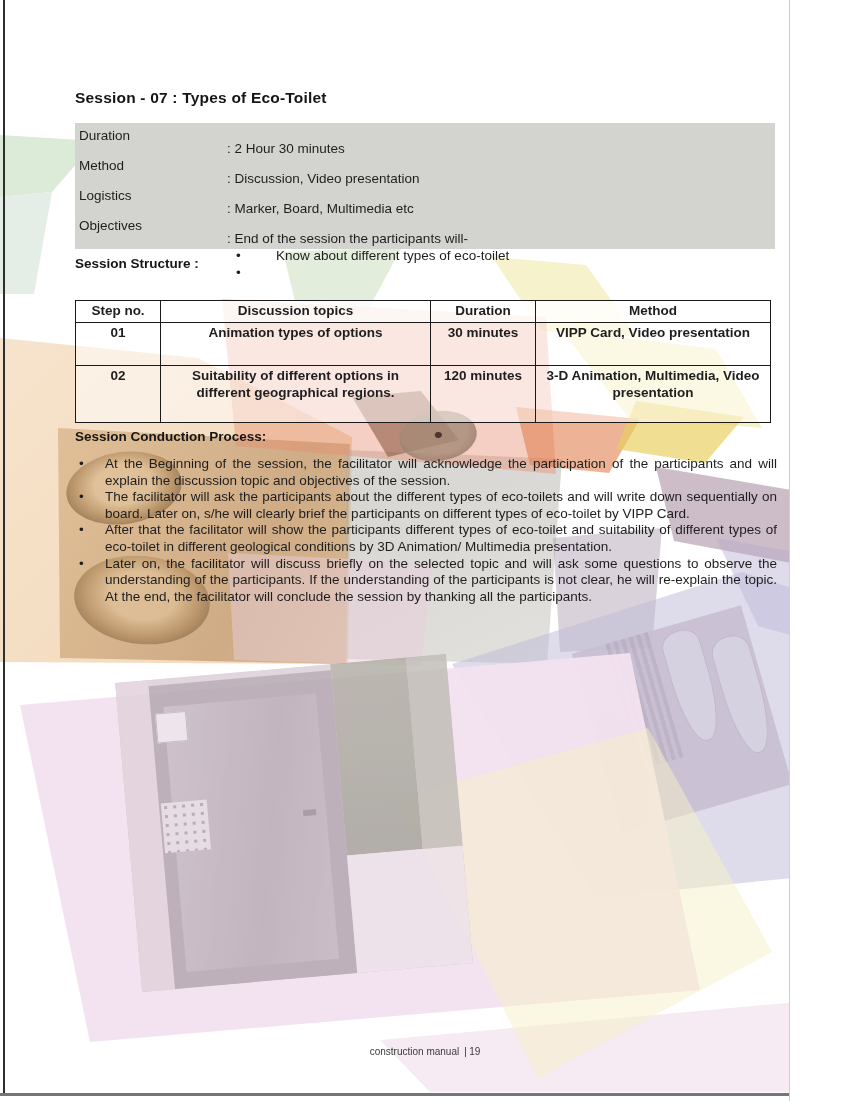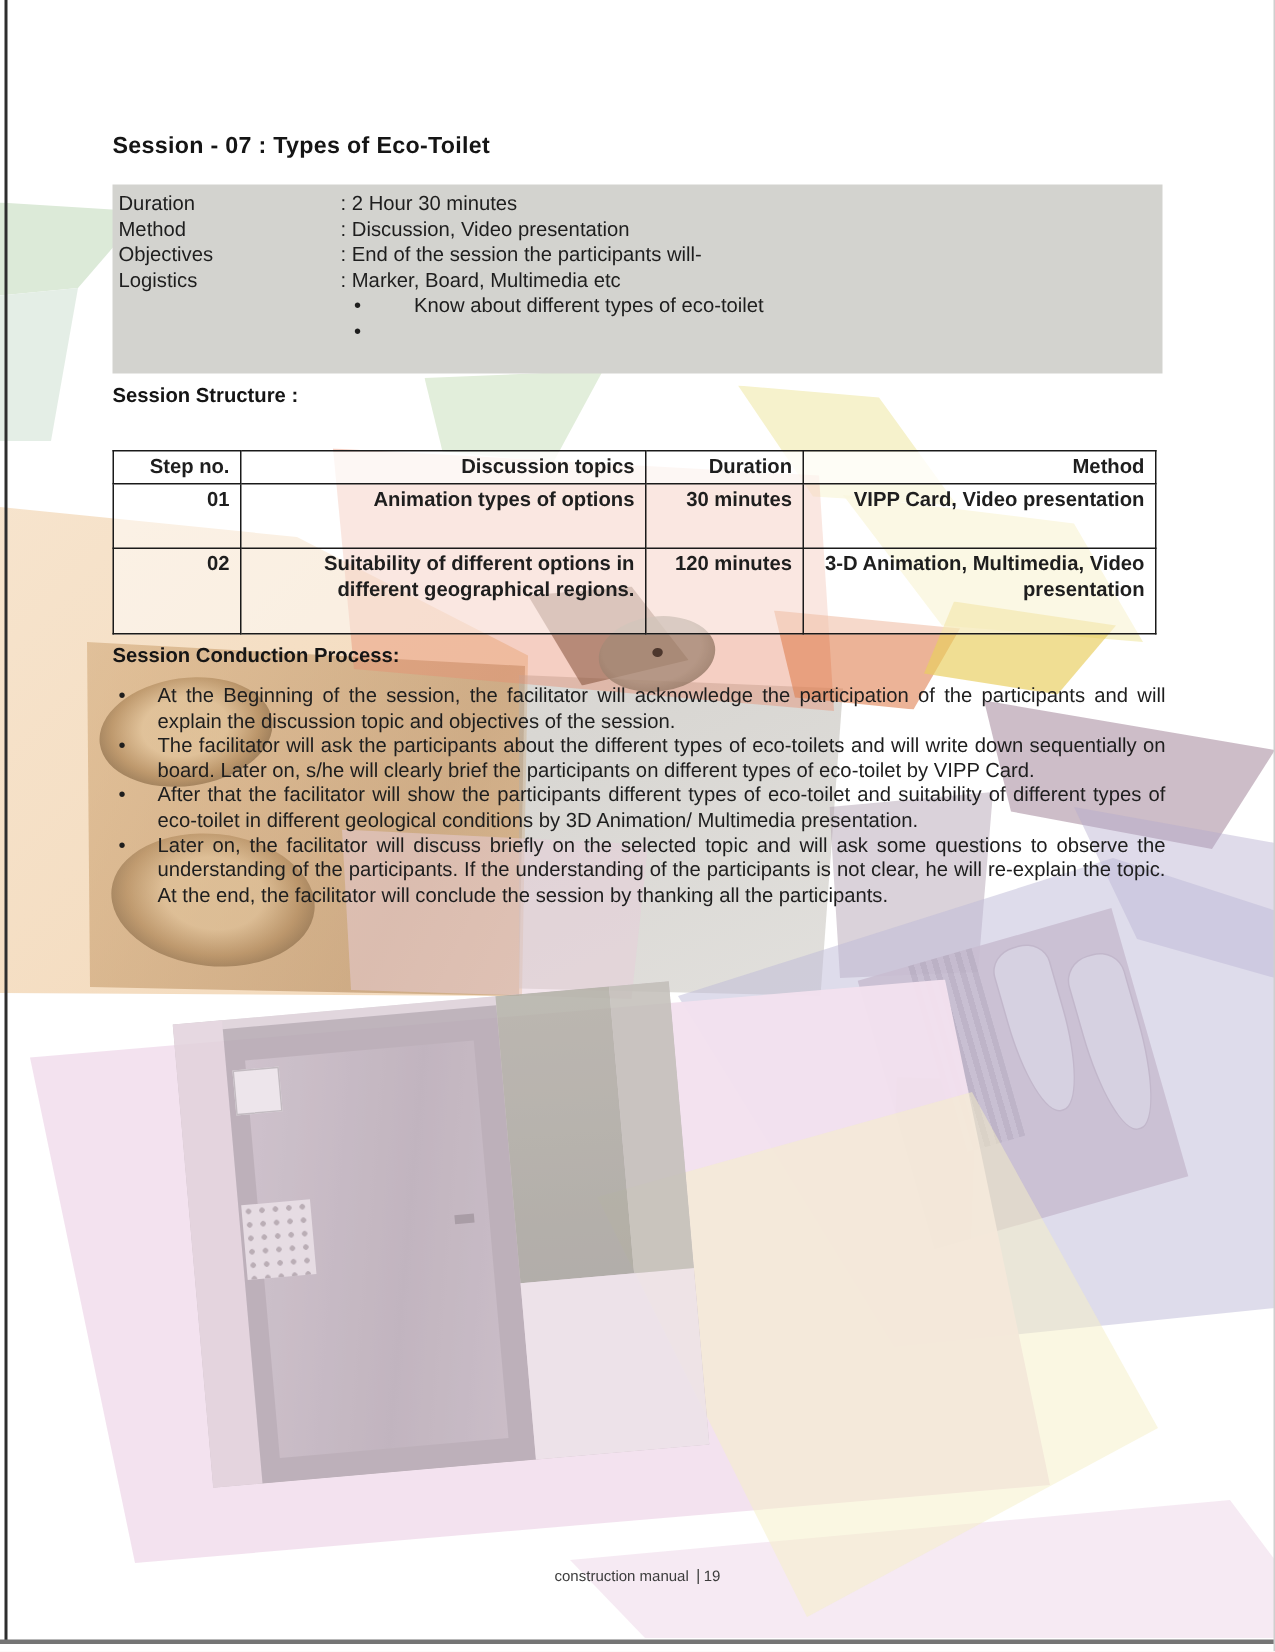--- a/index.html
+++ b/index.html
@@ -1,17 +1,17 @@
 <!DOCTYPE html>
 <html style="--page_background: #ffffff; --text: #1e1e1e; --info_box_bg: #d3d3cf; --table_border: #1a1a1a; --left_border: #2e2e2e; --bottom_border: #757575; --footer_text: #3c3c3c; --pink_quad: #f2e1ee; --lavender_quad: #d9d5e7; --peach_band: #f5dfc4; --mint_band: #e4eee6; --pale_yellow: #f6f2cc; --salmon_overlay: #e68c70;"><head>
 <meta charset="utf-8">
 <style>
   html,body{margin:0;padding:0;background:#ffffff;}
   .page{
-    position:relative; width:850px; height:1101px; overflow:hidden;
+    position:relative; width:790px; height:1101px; overflow:hidden;
     background:var(--page_background,#ffffff);
     font-family:"Liberation Sans","DejaVu Sans",sans-serif;
     color:var(--text,#1e1e1e);
   }
   
   .edge-left{position:absolute;left:3px;top:0;width:2px;height:1095px;background:var(--left_border,#2e2e2e);z-index:6;}
   .edge-bottom{position:absolute;left:0;top:1093px;width:850px;height:3px;background:var(--bottom_border,#757575);z-index:6;}
   .edge-right{position:absolute;right:0;top:0;width:1px;height:1101px;background:#cfcfcf;z-index:6;}
   
   .bg{position:absolute;inset:0;z-index:0;}
@@ -72,32 +72,32 @@
   .door .white{position:absolute;left:65%;top:62%;width:35%;height:38%;background:#eae4e6;}
   .door .strip{position:absolute;left:88%;top:0;width:12%;height:62%;background:#9aa28a;opacity:.8;}
   .door:after{content:"";position:absolute;inset:0;background:rgba(242,225,238,.38);}
   
   .content{position:absolute;inset:0;z-index:2;}
   .title{position:absolute;left:75px;top:89px;font-size:15.5px;font-weight:bold;color:#151515;letter-spacing:.2px;}
   .info-box{position:absolute;left:75px;top:123px;width:700px;height:126px;box-sizing:border-box;
             background:var(--info_box_bg,#d3d3cf);padding:4px 8px 0 4px;font-size:13.5px;line-height:17px;}
   .info-row{display:flex;}
   .info-label{width:148px;flex:none;}
-  .info-value{flex:1;}
+  .info-value{flex:1;margin-top:13px;}
   .obj-row{display:flex;}
   .obj-sp{width:157px;flex:none;}
   .obj-dot{width:40px;flex:none;}
   .obj-text{flex:1;}
   .h2{position:absolute;left:75px;font-size:13.5px;font-weight:bold;color:#151515;}
   .h2.structure{top:256px;}
   .h2.conduction{top:429px;}
   table.struct{position:absolute;left:75px;top:300px;width:695px;border-collapse:collapse;table-layout:fixed;
                font-size:13.5px;line-height:16.5px;}
   table.struct th,table.struct td{border:1.5px solid var(--table_border,#1a1a1a);vertical-align:top;
-               padding:2px 7px;text-align:right;}
+               padding:2px 7px;text-align:center;}
   table.struct th{background:rgba(255,255,255,.82);font-weight:bold;height:17px;}
   table.struct td{background:rgba(255,255,255,.5);font-weight:bold;}
   tr.r1 td{height:38px;}
   tr.r2 td{height:52px;}
   .bullets{position:absolute;left:75px;top:456px;width:702px;font-size:13.5px;line-height:16.6px;}
   .p-bullet{position:relative;padding-left:30px;text-align:justify;}
   .p-dot{position:absolute;left:4px;top:0;}
   .footer{position:absolute;left:0;top:1046px;width:850px;text-align:center;
           font-size:10px;color:var(--footer_text,#3c3c3c);}
   .fsep{display:inline-block;width:1px;height:10px;background:#555;margin:0 3px -2px 6px;}
@@ -157,26 +157,26 @@
     <div class="info-box">
       <div class="info-row">
         <span class="info-label">Duration</span>
         <span class="info-value">: 2 Hour 30 minutes</span>
       </div>
       <div class="info-row">
         <span class="info-label">Method</span>
         <span class="info-value">: Discussion, Video presentation</span>
       </div>
       <div class="info-row">
+        <span class="info-label">Logistics</span>
+        <span class="info-value">: Marker, Board, Multimedia etc</span>
+      </div>
+      <div class="info-row">
         <span class="info-label">Objectives</span>
         <span class="info-value">: End of the session the participants will-</span>
-      </div>
-      <div class="info-row">
-        <span class="info-label">Logistics</span>
-        <span class="info-value">: Marker, Board, Multimedia etc</span>
       </div>
       <div class="obj-row">
         <span class="obj-sp"></span>
         <span class="obj-dot">•</span>
         <span class="obj-text">Know about different types of eco-toilet</span>
       </div>
       <div class="obj-row">
         <span class="obj-sp"></span>
         <span class="obj-dot">•</span>
       </div>

